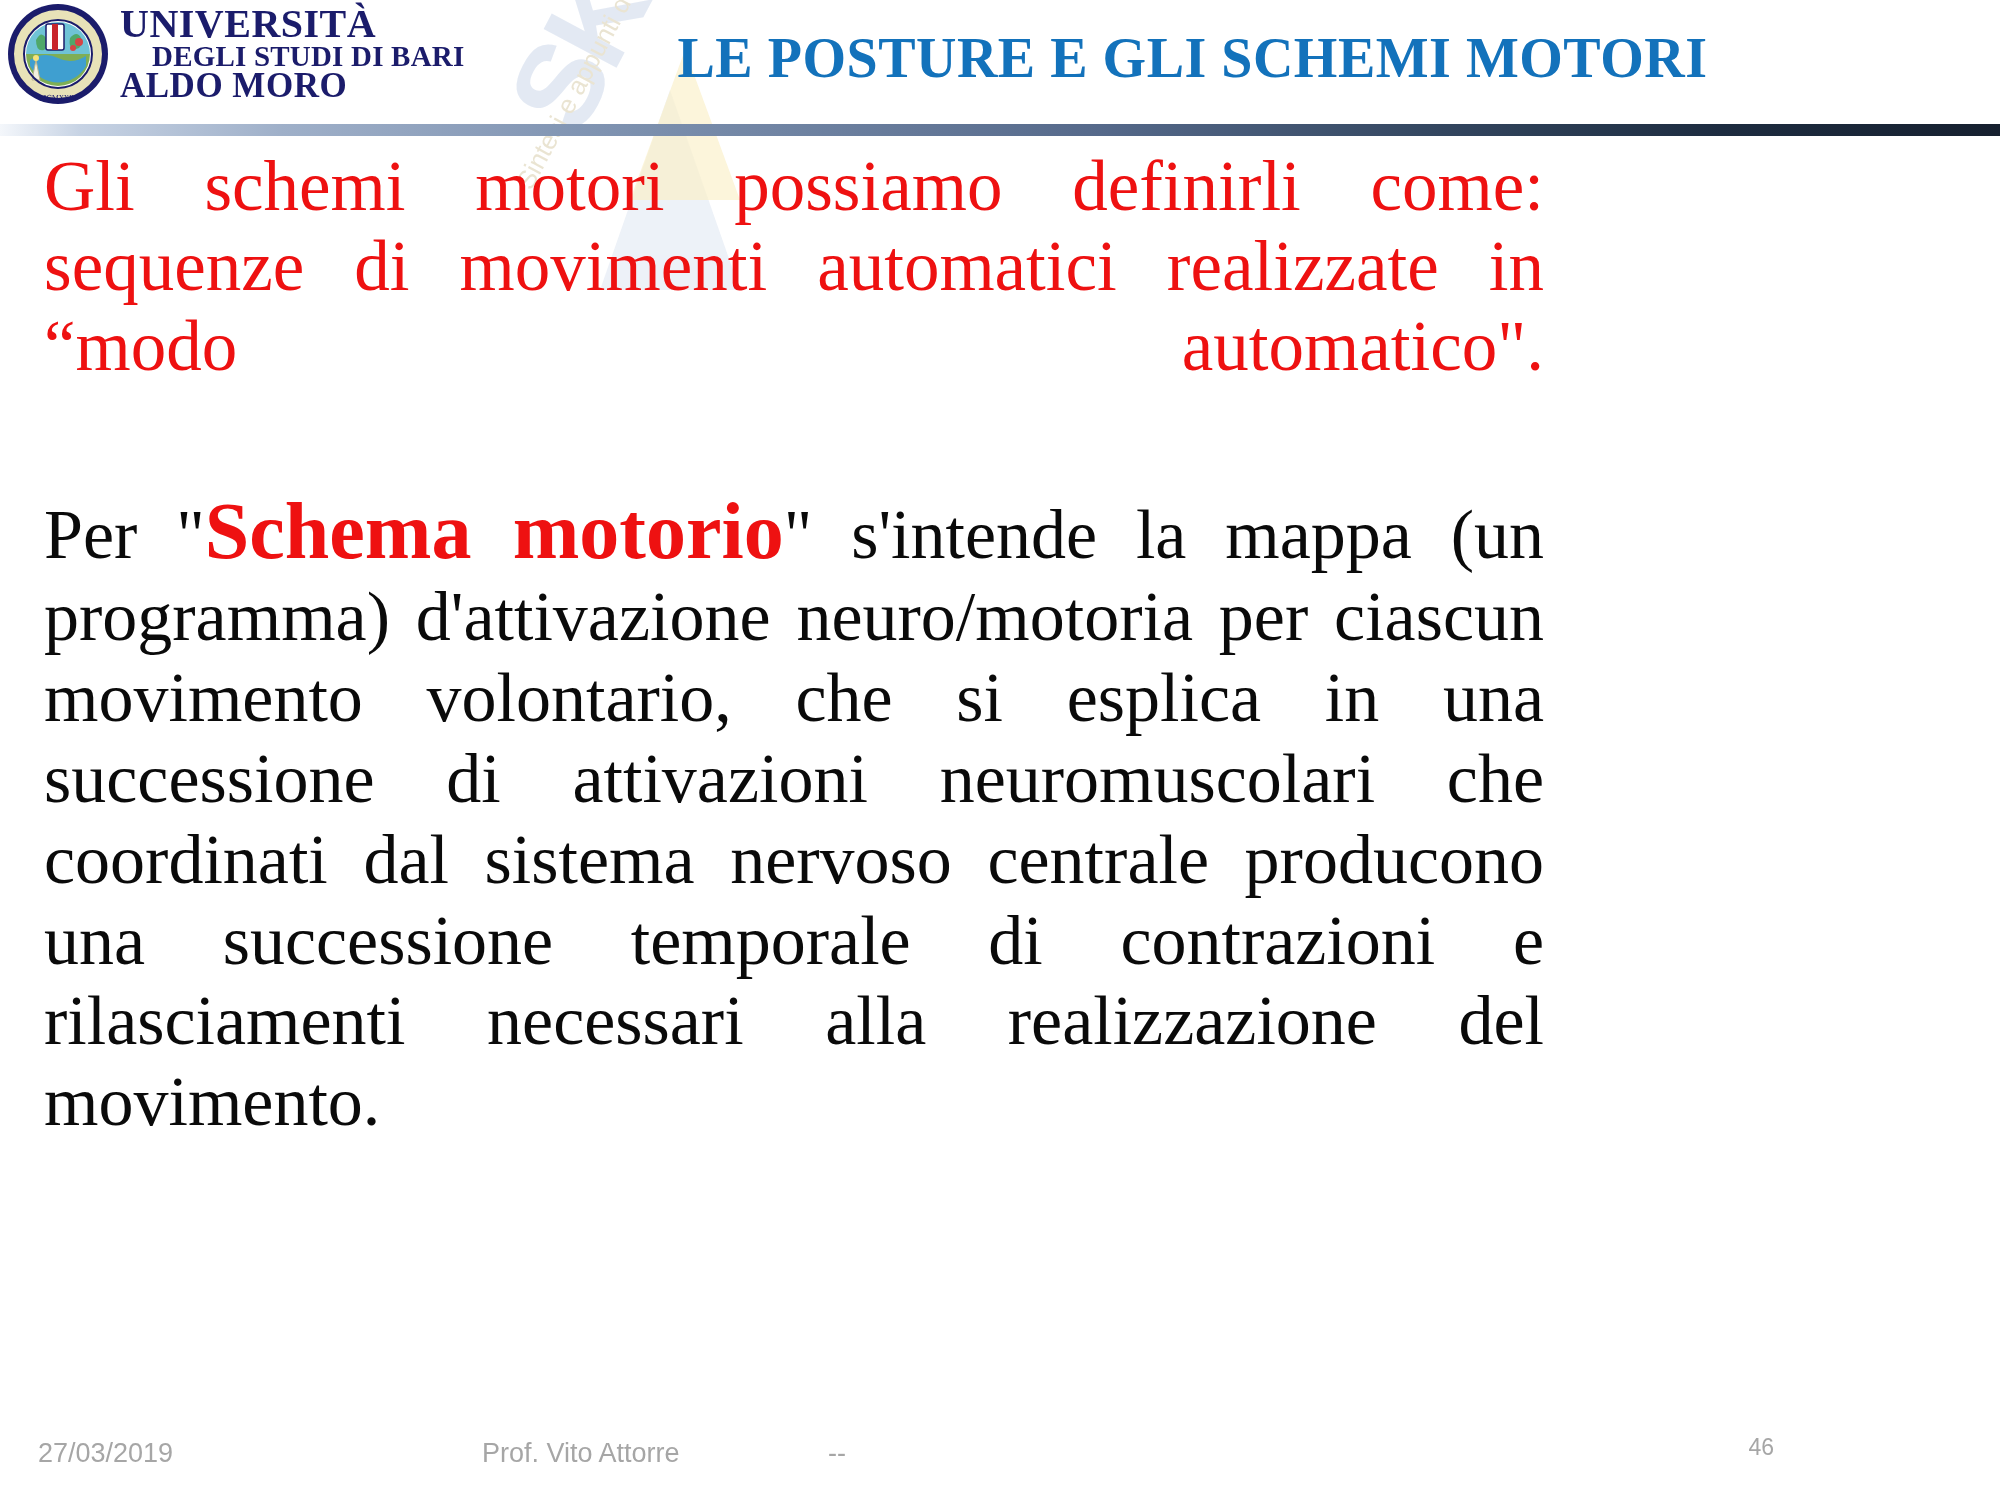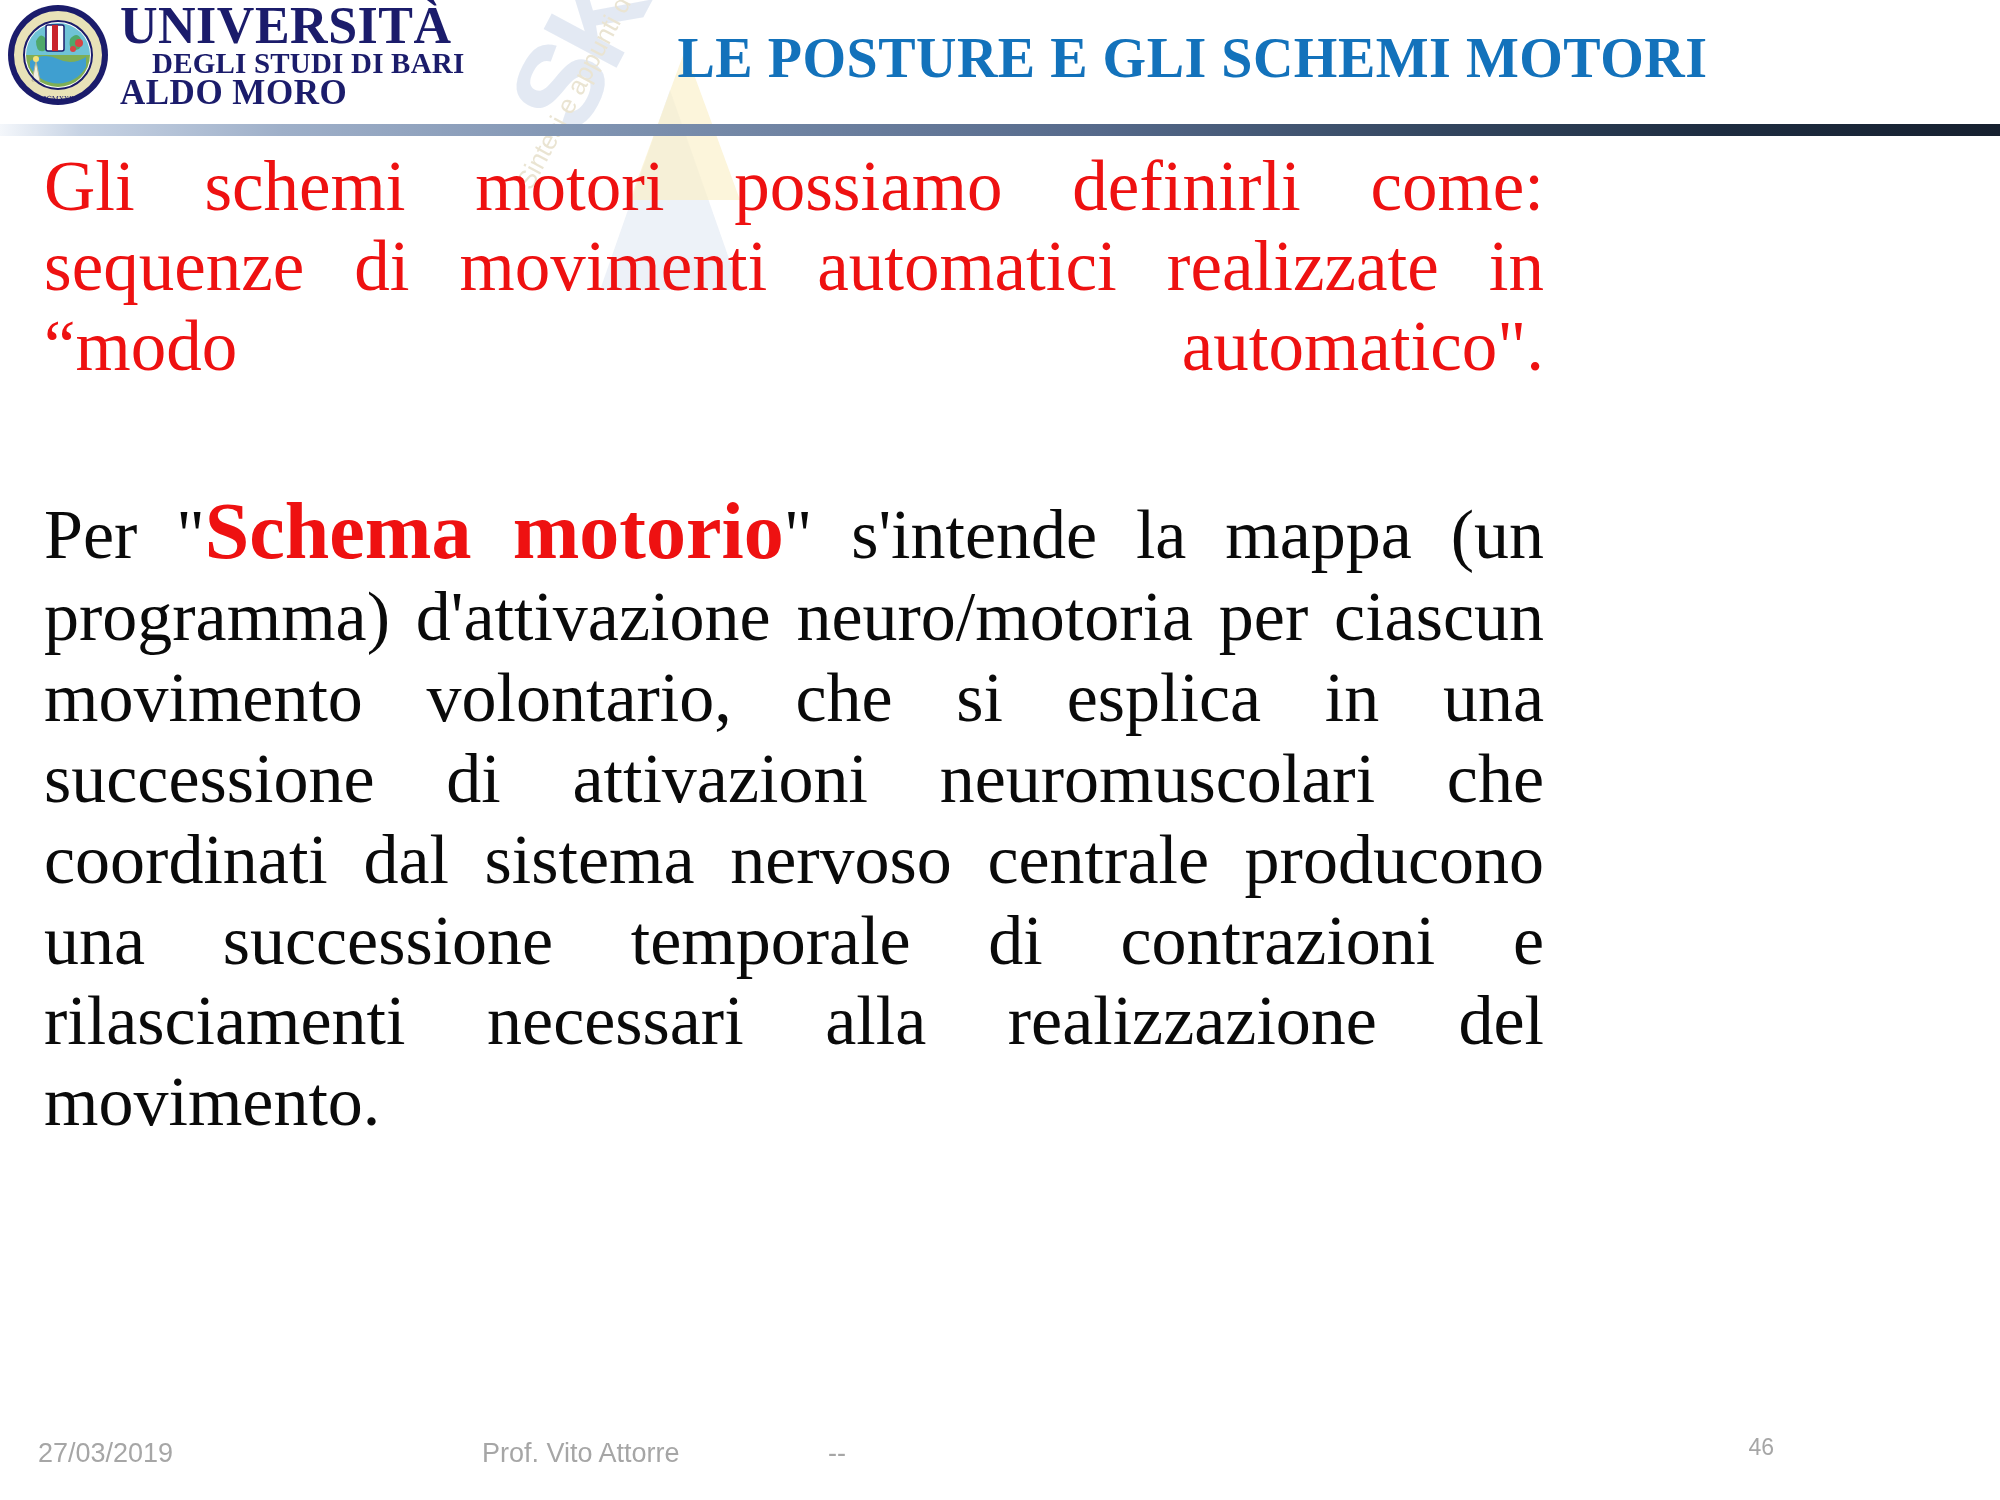--- a/index.html
+++ b/index.html
@@ -101,21 +101,21 @@
     flex: 0 0 auto;
   }
   .uni-name {
     display: flex;
     flex-direction: column;
     line-height: 0.92;
     color: #1b1c6b;
     font-family: "Liberation Serif", serif;
     font-weight: bold;
   }
-  .uni-l1 { font-size: 52px; letter-spacing: 0.5px; }
+  .uni-l1 { font-size: 40px; letter-spacing: 0.5px; }
   .uni-l2 { font-size: 29px; letter-spacing: 0.2px; margin-left: 32px; }
   .uni-l3 { font-size: 35px; letter-spacing: 0.5px; }
 
   .slide-title {
     position: absolute;
     left: 400px;
     top: 26px;
     width: 1585px;
     text-align: center;
     font-family: Liberation Serif, serif;

